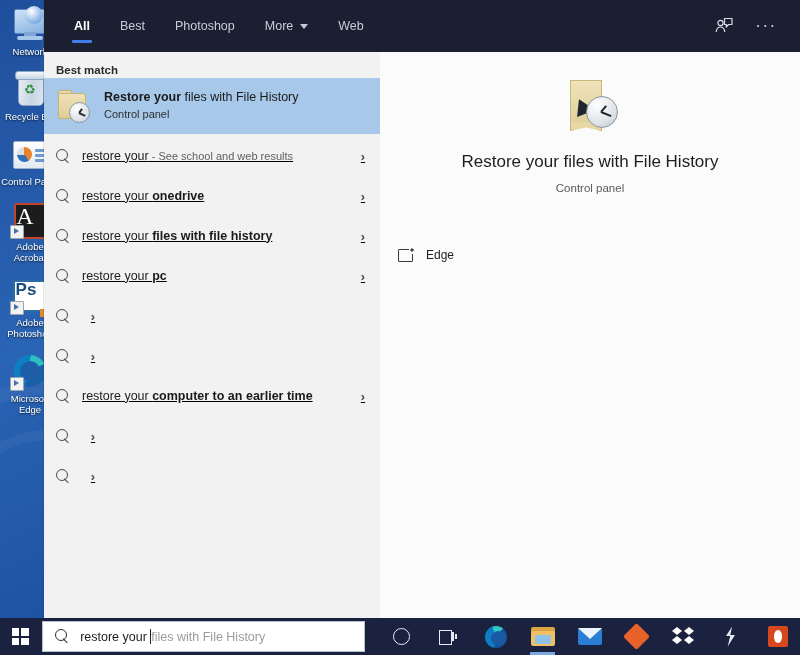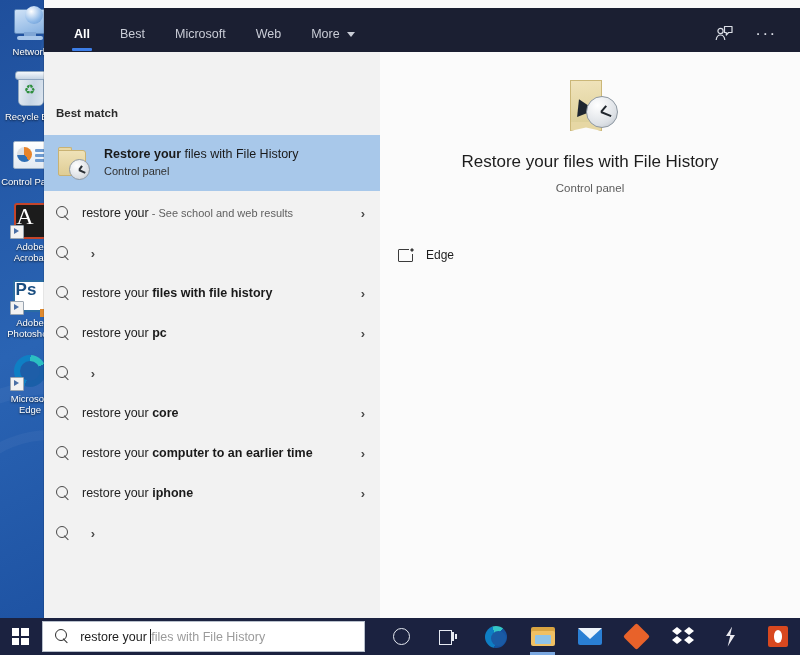--- a/index.html
+++ b/index.html
@@ -127,21 +127,20 @@
     box-shadow: 0 0 0 1px rgba(0,0,0,0.10);
   }
 
   .flyout-header {
     position: absolute;
     left: 0; top: 0;
     width: 756px; height: 52px;
     background: #1b1f32;
     display: flex;
     align-items: center;
-    margin-top: 8px;
   }
   .tabs {
     display: flex;
     align-items: center;
     height: 52px;
     padding-left: 16px;
     gap: 2px;
   }
   .tab {
     position: relative;
@@ -208,22 +207,21 @@
     width: 420px;
     height: 566px;
     background: #fbfbfb;
     position: relative;
   }
 
   .section-title {
     font-size: 11.5px;
     color: #2b2b2b;
     font-weight: bold;
-    padding: 12px 0 16px 12px;
-    margin-top: 43px;
+    padding: 12px 0 2px 12px;
   }
 
   
   .best-row {
     display: flex;
     align-items: center;
     height: 56px;
     background: #a8c8ea;
     padding-left: 12px;
     cursor: default;
@@ -281,20 +279,21 @@
   .best-sub { font-size: 11px; color: #303030; margin-top: 3px; }
 
   
   .sugg-list { padding-top: 2px; }
   .sugg-row {
     display: flex;
     align-items: center;
     min-height: 34px;
     padding: 3px 6px 3px 12px;
     cursor: default;
+    text-decoration: underline;
   }
   .sugg-icon {
     width: 26px; flex: none;
     display: flex; align-items: center; justify-content: flex-start;
   }
   .sugg-text {
     flex: 1;
     font-size: 12.5px;
     color: #222222;
     line-height: 17px;
@@ -608,28 +607,28 @@
 
     <div class="flyout-header">
       <div class="tabs">
         <div class="tab active">
           <span>All</span>
         </div>
         <div class="tab">
           <span>Best</span>
         </div>
         <div class="tab">
-          <span>Microsoft</span>
-        </div>
-        <div class="tab">
-          <span>Web</span>
+          <span>Photoshop</span>
         </div>
         <div class="tab">
           <span>More</span>
           <span class="caret"></span>
+        </div>
+        <div class="tab">
+          <span>Web</span>
         </div>
       </div>
 
       <div class="header-right">
         <div class="hdr-btn">
           <svg width="20" height="20" viewBox="0 0 20 20">
             <circle cx="6.5" cy="7" r="2.6" fill="none" stroke="#dcdfe7" stroke-width="1.2"></circle>
             <path d="M2.2 16 C2.6 12.4 4.4 11 6.5 11 C8.6 11 10.4 12.4 10.8 16" fill="none" stroke="#dcdfe7" stroke-width="1.2"></path>
             <path d="M10.5 2.5 H18 V8.5 H14.5 L12.3 11 V8.5 H10.5 Z" fill="none" stroke="#dcdfe7" stroke-width="1.2" stroke-linejoin="round"></path>
           </svg>
@@ -676,20 +675,21 @@
             <div class="chev">›</div>
           </div>
 
           <div class="sugg-row">
             <div class="sugg-icon">
                 <div class="mag">
                   <div class="ring"></div>
                   <div class="stem"></div>
                 </div>
               </div>
+            <div class="sugg-text"><span>restore your </span><b>onedrive</b></div>
             <div class="chev">›</div>
           </div>
 
           <div class="sugg-row">
             <div class="sugg-icon">
                 <div class="mag">
                   <div class="ring"></div>
                   <div class="stem"></div>
                 </div>
               </div>
@@ -718,21 +718,20 @@
             <div class="chev">›</div>
           </div>
 
           <div class="sugg-row">
             <div class="sugg-icon">
                 <div class="mag">
                   <div class="ring"></div>
                   <div class="stem"></div>
                 </div>
               </div>
-            <div class="sugg-text"><span>restore your </span><b>core</b></div>
             <div class="chev">›</div>
           </div>
 
           <div class="sugg-row">
             <div class="sugg-icon">
                 <div class="mag">
                   <div class="ring"></div>
                   <div class="stem"></div>
                 </div>
               </div>
@@ -740,21 +739,20 @@
             <div class="chev">›</div>
           </div>
 
           <div class="sugg-row">
             <div class="sugg-icon">
                 <div class="mag">
                   <div class="ring"></div>
                   <div class="stem"></div>
                 </div>
               </div>
-            <div class="sugg-text"><span>restore your </span><b>iphone</b></div>
             <div class="chev">›</div>
           </div>
 
           <div class="sugg-row">
             <div class="sugg-icon">
                 <div class="mag">
                   <div class="ring"></div>
                   <div class="stem"></div>
                 </div>
               </div>

